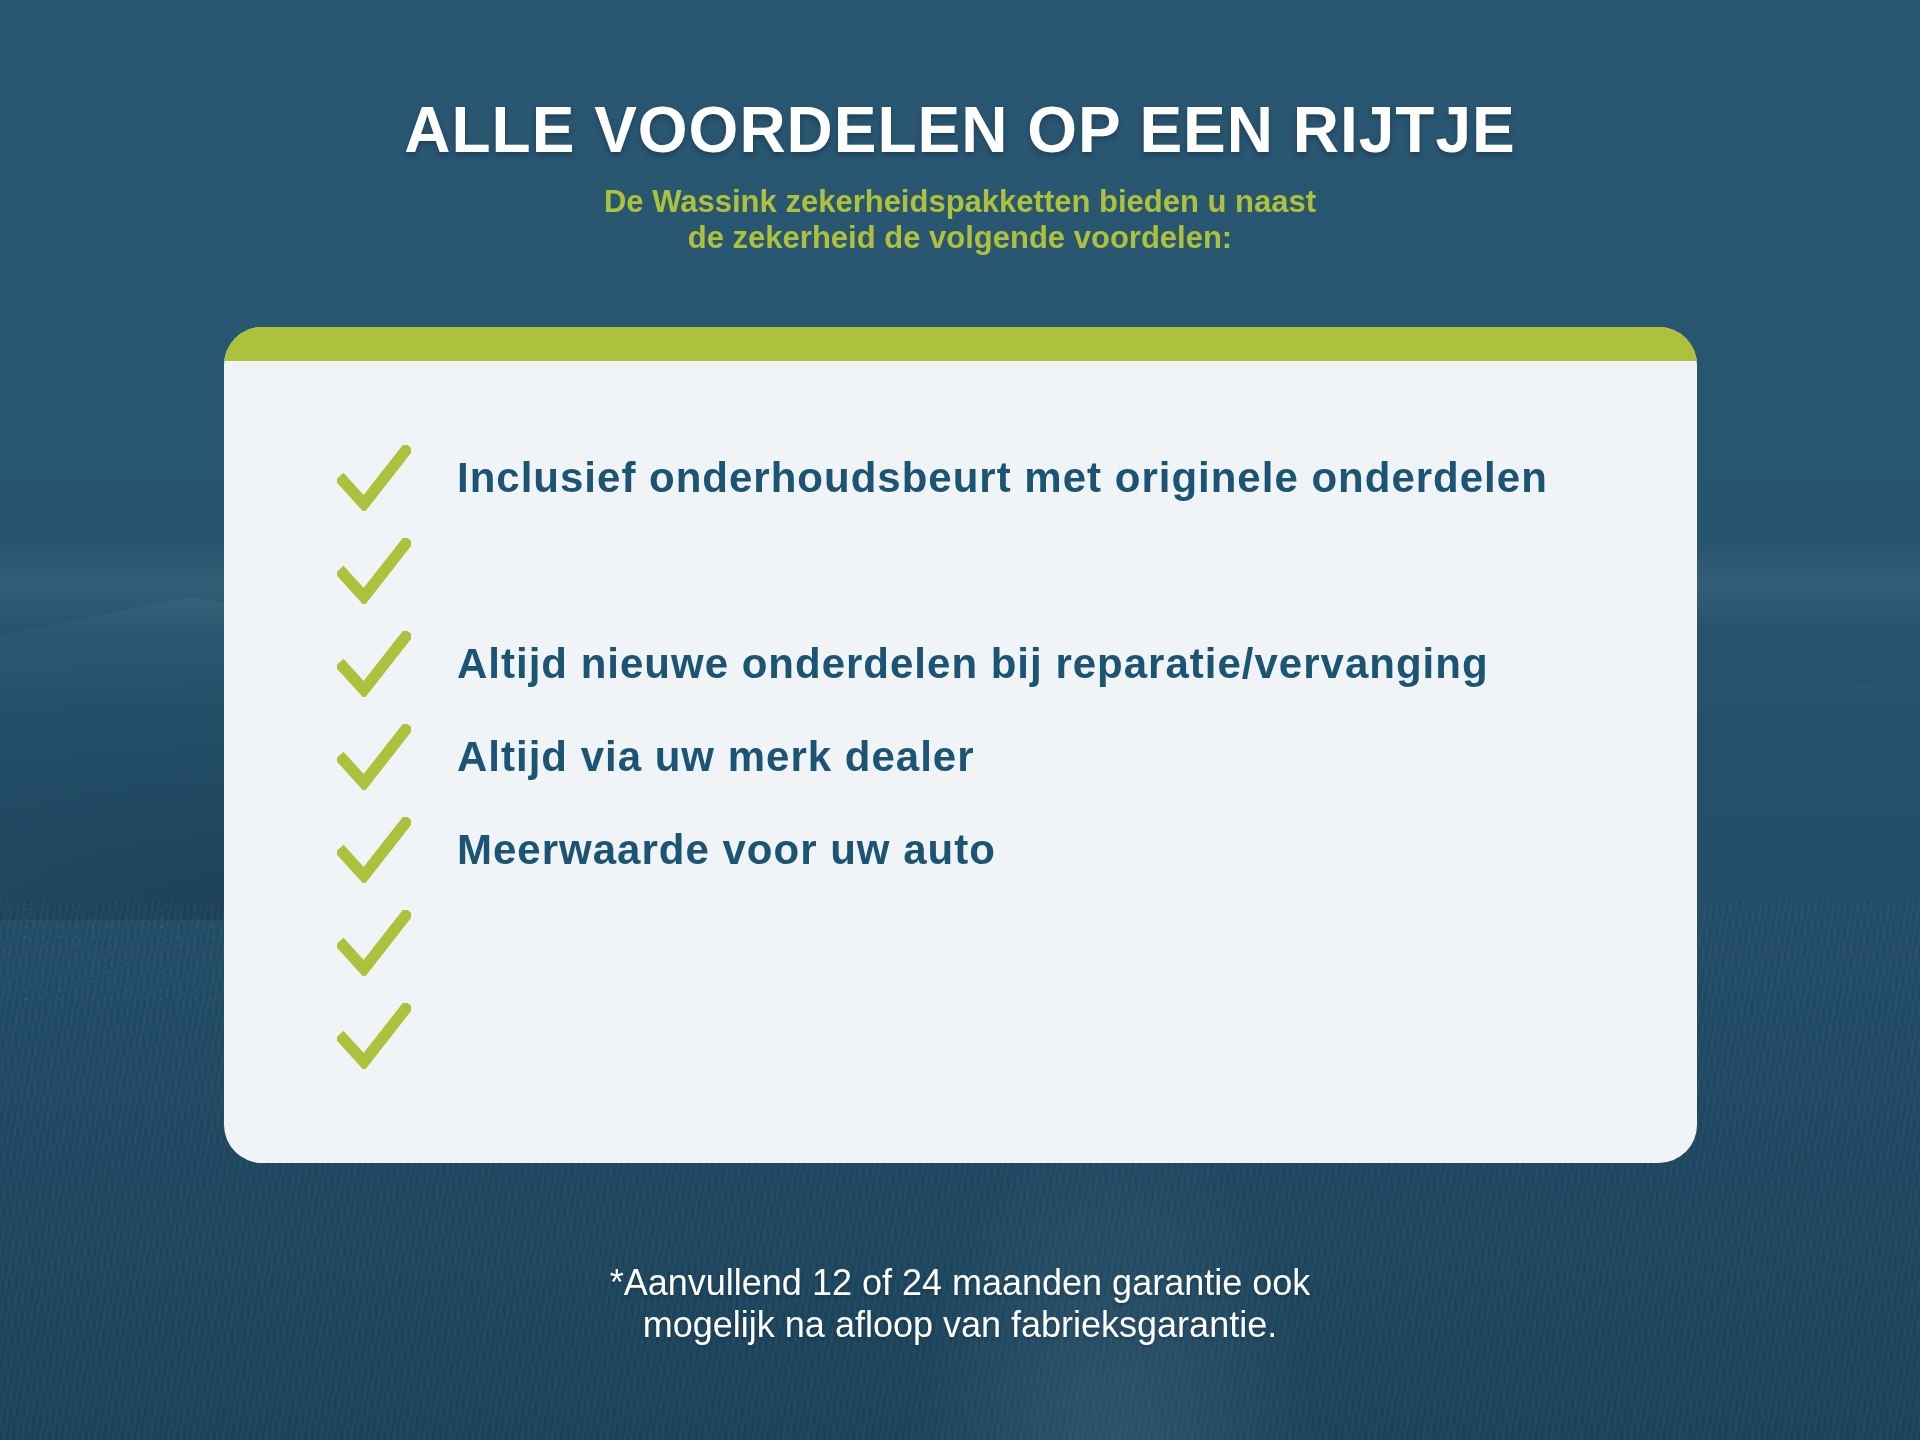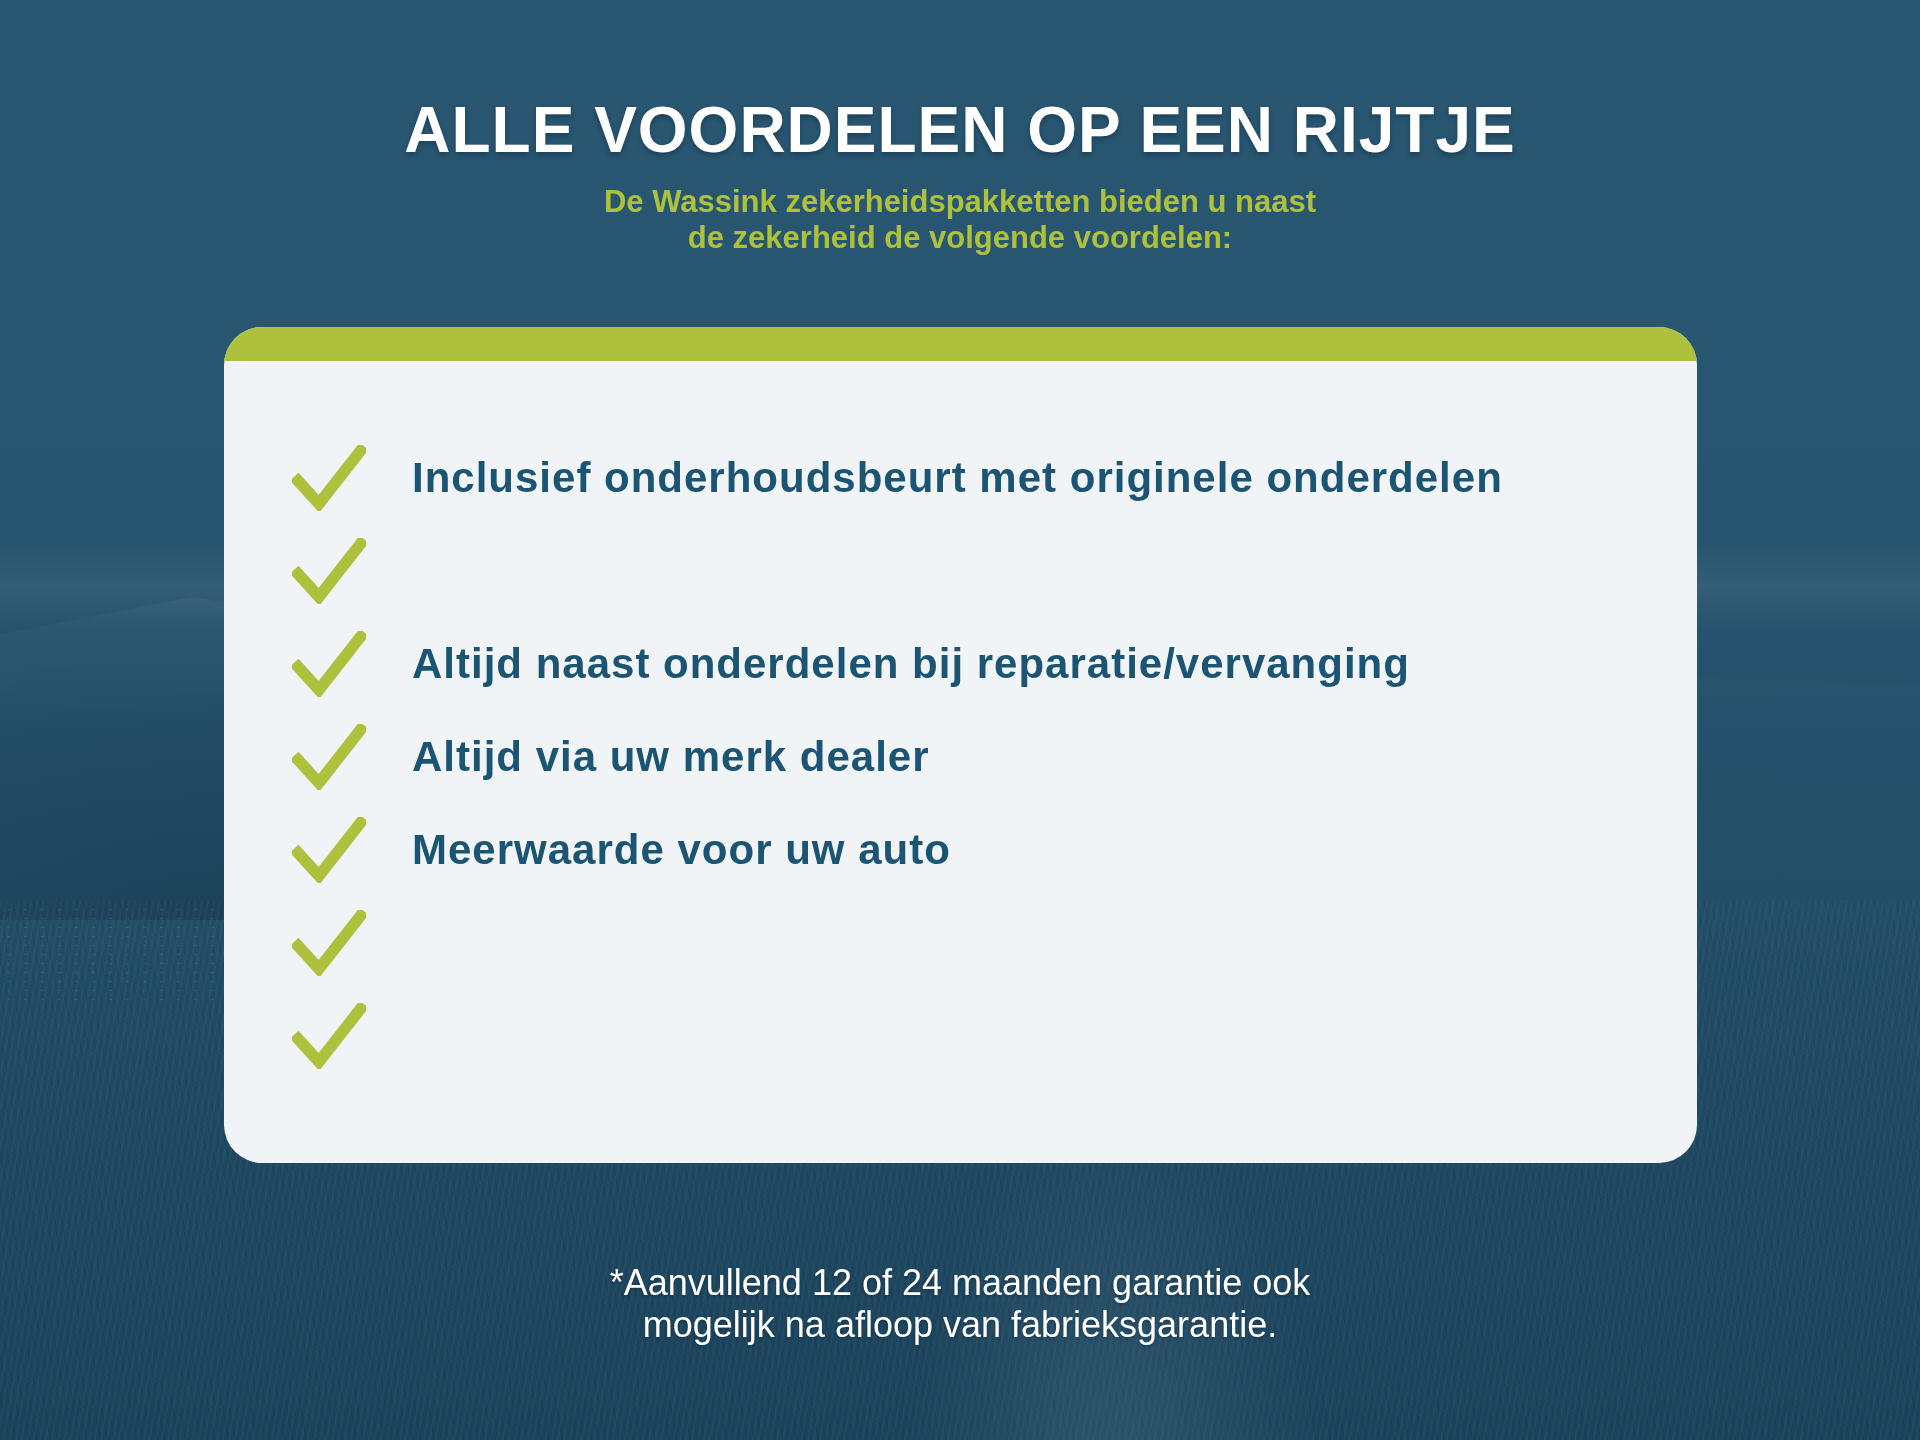--- a/index.html
+++ b/index.html
@@ -82,21 +82,21 @@
   .card-topbar{
     height:34px;width:100%;
     background:var(--accent-green,#adc13d);
   }
   .benefits-list{
     position:absolute;top:104px;left:0;right:0;
   }
   .benefit-row{
     display:flex;align-items:center;
     height:93px;
-    padding-left:68px;
+    padding-left:113px;
   }
   .check-icon{
     width:74px;height:66px;margin-right:46px;flex:none;
   }
   .check-icon svg{display:block;width:100%;height:100%;}
   .benefit-label{
     font-size:42px;font-weight:700;letter-spacing:1px;
     color:var(--item-text-blue,#1c5474);
     white-space:nowrap;
   }
@@ -148,21 +148,21 @@
             </svg>
         </span>
       </div>
 
       <div class="benefit-row">
         <span class="check-icon">
           <svg viewBox="0 0 100 92">
               <polyline points="7,50 36,82 94,8" fill="none" stroke="#adc13d" stroke-width="16" stroke-linecap="square"></polyline>
             </svg>
         </span>
-        <span class="benefit-label">Altijd naast onderdelen bij reparatie/vervanging</span>
+        <span class="benefit-label">Altijd nieuwe onderdelen bij reparatie/vervanging</span>
       </div>
 
       <div class="benefit-row">
         <span class="check-icon">
           <svg viewBox="0 0 100 92">
               <polyline points="7,50 36,82 94,8" fill="none" stroke="#adc13d" stroke-width="16" stroke-linecap="square"></polyline>
             </svg>
         </span>
         <span class="benefit-label">Altijd via uw merk dealer</span>
       </div>

